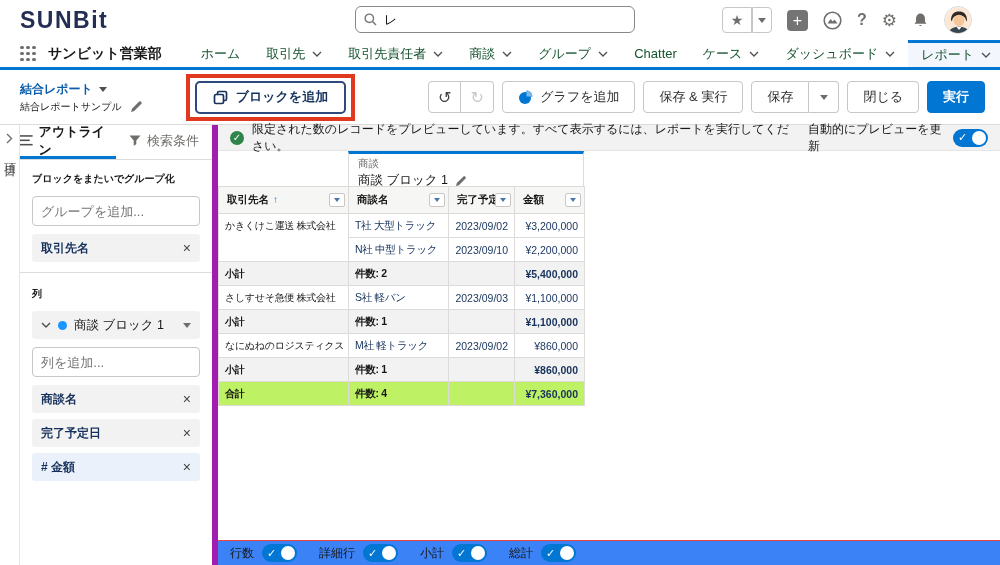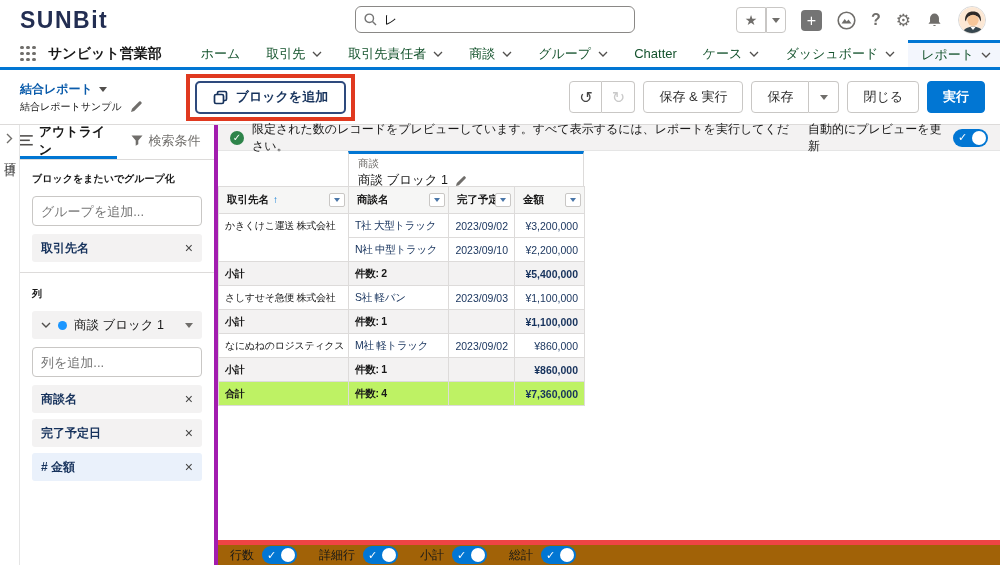--- a/index.html
+++ b/index.html
@@ -1,21 +1,21 @@
 <!DOCTYPE html>
 <html><head>
 <meta charset="utf-8">
 <style>
   * { margin:0; padding:0; box-sizing:border-box; }
   html,body { width:1000px; height:565px; }
   body { font-family:"Liberation Sans","DejaVu Sans",sans-serif; background:#fff; color:#181818; overflow:hidden; }
   .screen { width:1000px; height:565px; display:flex; flex-direction:column; position:relative; }
 
   
-  .global-header { height:40px; display:flex; align-items:center; position:relative; background:#fff; padding:0 14px 0 20px; flex:0 0 auto; }
+  .global-header { height:40px; display:flex; align-items:center; position:relative; background:#fff; padding:0 28px 0 20px; flex:0 0 auto; }
   .logo { font-size:23px; font-weight:600; color:#232e52; letter-spacing:1.5px; }
   .search-box { position:absolute; left:355px; top:6px; width:280px; height:27px; border:1px solid #8a8886; border-radius:6px; display:flex; align-items:center; padding:0 8px; background:#fff; }
   .search-box input { border:none; outline:none; font-size:13px; margin-left:7px; width:220px; color:#181818; font-family:inherit; background:transparent; }
   .header-icons { margin-left:auto; display:flex; align-items:center; gap:15px; }
   .fav-split { display:flex; }
   .fav-split button { height:26px; border:1px solid #c9c7c5; background:#fff; display:flex; align-items:center; justify-content:center; cursor:pointer; }
   .fav-star { width:30px; border-radius:4px 0 0 4px; font-size:14px; color:#706e6b; }
   .fav-caret { width:20px; border-left:none; border-radius:0 4px 4px 0; }
   .tri { width:0; height:0; border-left:4px solid transparent; border-right:4px solid transparent; border-top:5px solid #706e6b; display:inline-block; }
   .plus-btn { width:21px; height:21px; background:#747474; border:none; border-radius:4px; color:#fff; font-size:16px; line-height:19px; cursor:pointer; }
@@ -50,21 +50,21 @@
   .save-split { display:flex; }
   .save-split .save-main { border-radius:4px 0 0 4px;text-align:center; }
   .save-split .save-caret { border-radius:0 4px 4px 0; border-left:none; width:30px; padding:0; justify-content:center; }
   .primary { background:#0176d3 !important; border-color:#0176d3 !important; color:#fff !important; font-weight:bold; }
 
   
   .workspace { flex:1; display:flex; min-height:0; }
   .fields-strip { width:20px; border-right:1px solid #e5e5e5; display:flex; flex-direction:column; align-items:center; padding-top:8px; gap:10px; background:#fff; }
   .vert-label { writing-mode:vertical-rl; text-orientation:upright; font-size:12px; color:#444; letter-spacing:2px; }
 
-  .sidebar { width:198px; border-right:4px solid #a21caf; display:flex; flex-direction:column; background:#fff; }
+  .sidebar { width:198px; border-right:6px solid #a21caf; display:flex; flex-direction:column; background:#fff; }
   .side-tabs { display:flex; border-bottom:1px solid #dddbda; height:35px; flex:0 0 auto; }
   .side-tab { flex:1; display:flex; align-items:center; justify-content:center; gap:6px; font-size:13px; color:#706e6b; cursor:pointer; border-bottom:3px solid transparent; }
   .side-tab.active { color:#181818; font-weight:bold; border-bottom-color:#0176d3; }
   .side-body { padding:12px; overflow:hidden; }
   .sec-title { font-size:10px; font-weight:bold; margin-bottom:10px; }
   .search-input { height:30px; border:1px solid #c9c7c5; border-radius:4px; display:flex; align-items:center; padding:0 8px; margin-bottom:8px; background:#fff; }
   .search-input input { border:none; outline:none; flex:1; font-size:13px; color:#444; font-family:inherit; background:transparent; }
   .chip { height:28px; background:#f3f2f2; border-radius:3px; display:flex; align-items:center; justify-content:space-between; padding:0 9px; margin-bottom:6px; font-size:12px; font-weight:bold; color:#16325c; cursor:grab; }
   .chip.numeric { background:#eaf1fb; }
   .chip .close { color:#444; font-size:14px; font-weight:normal; cursor:pointer; line-height:1; }
@@ -95,21 +95,21 @@
   .th-caret { position:absolute; right:3px; top:6px; width:16px; height:14px; border:1px solid #c9c7c5; border-radius:2px; background:#fff; display:flex; align-items:center; justify-content:center; cursor:pointer; }
   .th-caret .tri { border-left-width:3px; border-right-width:3px; border-top:4px solid #4a76a8; }
   .report-table td { height:24px; font-size:10.5px; padding:2px 6px; color:#16325c; }
   td.account-cell { font-size:10px; color:#181818; vertical-align:top; padding-top:5px; letter-spacing:-0.3px; background:#fff; }
   td.opp-cell { letter-spacing:-0.3px; }
   td.date-cell, td.amount-cell { text-align:right; }
   tr.subtotal td { background:#f3f2f2; font-weight:bold; color:#181818; }
   tr.subtotal td.amount-cell, tr.total td.amount-cell { color:#16325c; }
   tr.total td { background:#bef264; font-weight:bold; color:#181818; }
 
-  .footer-bar { height:25px; border-top:5px solid #ef4444; background:#a16207; display:flex; align-items:center; gap:22px; padding:0 12px; flex:0 0 auto; }
+  .footer-bar { height:25px; border-top:1px solid #ef4444; background:#3b82f6; display:flex; align-items:center; gap:22px; padding:0 12px; flex:0 0 auto; }
   .footer-toggle { display:flex; align-items:center; gap:8px; font-size:12px; }
 </style>
 </head>
 <body>
 
 <div class="screen">
 
   <header class="global-header">
     <div class="logo">SUNBit</div>
     <div class="search-box">
@@ -240,20 +240,28 @@
           </svg>
         <span>ブロックを追加</span>
       </button>
       <div class="annotation"></div>
     </div>
     <div class="toolbar">
       <div class="undo-redo">
         <button class="undo-btn">↺</button>
         <button class="redo-btn">↻</button>
       </div>
+      <button>
+        <svg width="15" height="15" viewBox="0 0 15 15">
+            <circle cx="7" cy="8" r="6" fill="#0176d3"></circle>
+            <path d="M8.5 6.5V.6A6.4 6.4 0 0 1 14.4 6.5z" fill="#0176d3"></path>
+            <path d="M8.5 6.5V.6A6.4 6.4 0 0 1 14.4 6.5z" fill="#7ab8e8"></path>
+          </svg>
+        <span>グラフを追加</span>
+      </button>
       <button>保存 &amp; 実行</button>
       <div class="save-split">
         <button class="save-main">保存</button>
         <button class="save-caret">
             <span class="tri"></span>
           </button>
       </div>
       <button>閉じる</button>
       <button class="primary">実行</button>
     </div>

